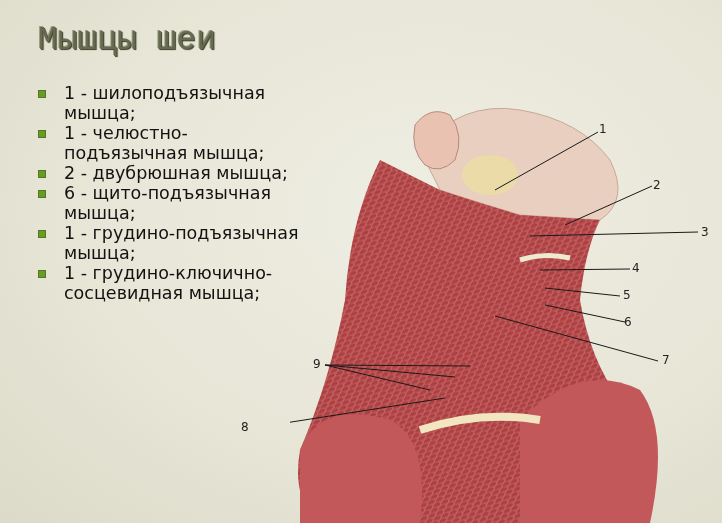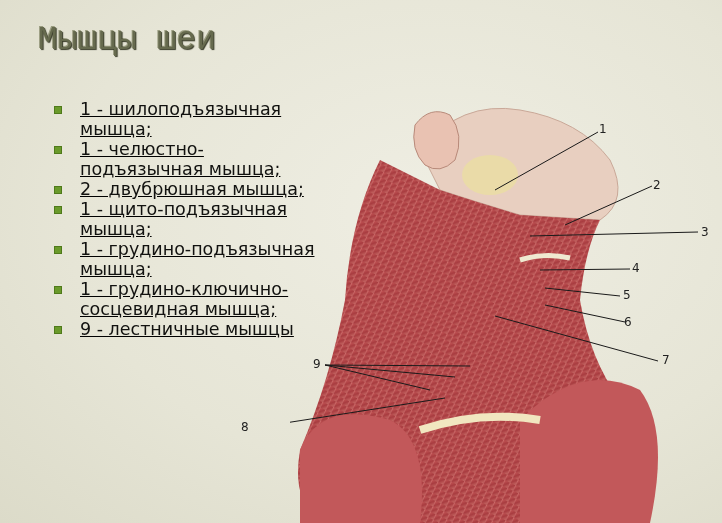--- a/index.html
+++ b/index.html
@@ -7,39 +7,38 @@
     width:722px; height:523px; overflow:hidden; position:relative;
     background: radial-gradient(ellipse at 60% 40%, #efeee3 0%, #e6e5d6 60%, #dcdbc9 100%);
     font-family: "DejaVu Sans", sans-serif;
   }
   .title {
     position:absolute; left:38px; top:22px;
     font-size:33px; color:#666a4e; font-family:Liberation Mono, monospace;
     text-shadow: 1px 1px 1px #3a3c2a, -1px -1px 0 #9a9c80;
     letter-spacing:0px;
   }
-  .list { position:absolute; left:36px; top:83px; margin:16px; padding:0; list-style:none; width:270px;text-decoration:underline; }
+  .list { position:absolute; left:36px; top:83px; margin:0; padding:0; list-style:none; width:270px; }
   .list li { position:relative; padding-left:28px; font-size:17.5px; line-height:20px; color:#121210; margin-bottom:0px; }
   .bullet { position:absolute; left:2px; top:7px; width:8px; height:8px; background:#6a9a2a; box-shadow: inset 0 0 0 1px #4f7a1a; }
   .figure { position:absolute; left:290px; top:90px; width:432px; height:433px; }
   .lbl { position:absolute; font-size:12px; color:#222; font-family:"DejaVu Sans", sans-serif; }
 </style>
 </head>
 <body>
 
 <div class="title">Мышцы шеи</div>
 
 <ul class="list">
   <li><span class="bullet"></span><span>1 - шилоподъязычная мышца;</span></li>
   <li><span class="bullet"></span><span>1 - челюстно-подъязычная мышца;</span></li>
   <li><span class="bullet"></span><span>2 - двубрюшная мышца;</span></li>
-  <li><span class="bullet"></span><span>1 - щито-подъязычная мышца;</span></li>
+  <li><span class="bullet"></span><span>6 - щито-подъязычная мышца;</span></li>
   <li><span class="bullet"></span><span>1 - грудино-подъязычная мышца;</span></li>
   <li><span class="bullet"></span><span>1 - грудино-ключично-сосцевидная мышца;</span></li>
-  <li><span class="bullet"></span><span>9 - лестничные мышцы</span></li>
 </ul>
 
 <svg class="figure" viewBox="290 90 432 433" width="432" height="433">
   <defs>
     <linearGradient id="mus" x1="0" y1="0" x2="1" y2="1">
       <stop offset="0" stop-color="#c85a5a"></stop>
       <stop offset="0.5" stop-color="#a83c40"></stop>
       <stop offset="1" stop-color="#c86a66"></stop>
     </linearGradient>
     <pattern id="fib" width="6" height="6" patternUnits="userSpaceOnUse" patternTransform="rotate(25)">

